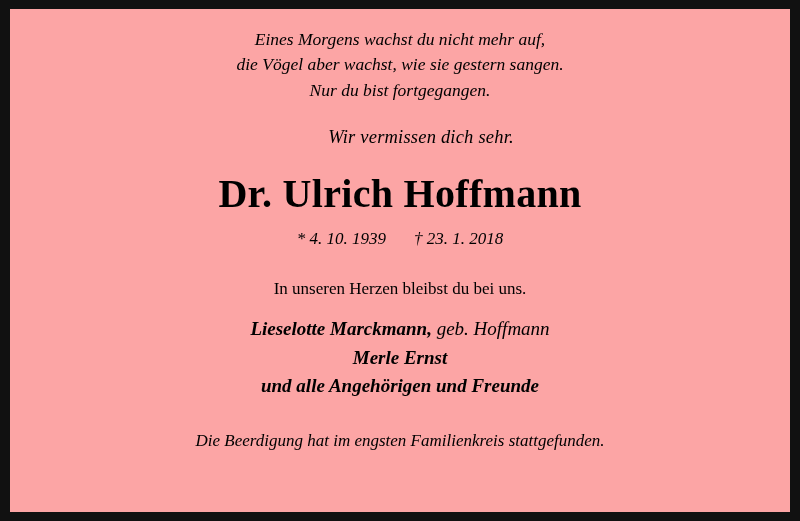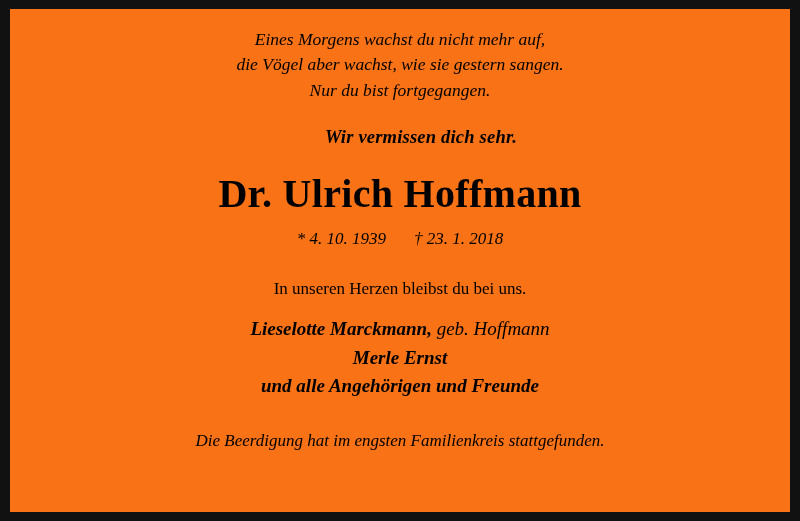--- a/index.html
+++ b/index.html
@@ -10,21 +10,21 @@
   body {
     width: 800px;
     height: 521px;
     font-family: "Liberation Serif", serif;
     overflow: hidden;
   }
   .obituary {
     width: 800px;
     height: 521px;
     box-sizing: border-box;
-    background: #f97316;
+    background: #fca5a5;
     border-top: 9px solid #111111;
     border-bottom: 9px solid #111111;
     border-left: 10px solid #111111;
     border-right: 10px solid #111111;
     display: flex;
     flex-direction: column;
     align-items: center;
     padding-top: 12px;
   }
   .inner {
@@ -36,21 +36,21 @@
     font-style: italic;
     font-size: 17.5px;
     line-height: 1.45;
     margin-top: 6px;
   }
   .poem div {
     white-space: nowrap;
   }
   .miss {
     font-style: italic;
-    font-weight: bold;
+    font-weight: normal;
     font-size: 18.5px;
     margin-top: 24px;
     letter-spacing: 0.2px;
     padding-left: 42px;
   }
   .name {
     font-weight: bold;
     font-size: 40px;
     margin-top: 22px;
     letter-spacing: 0.3px;

